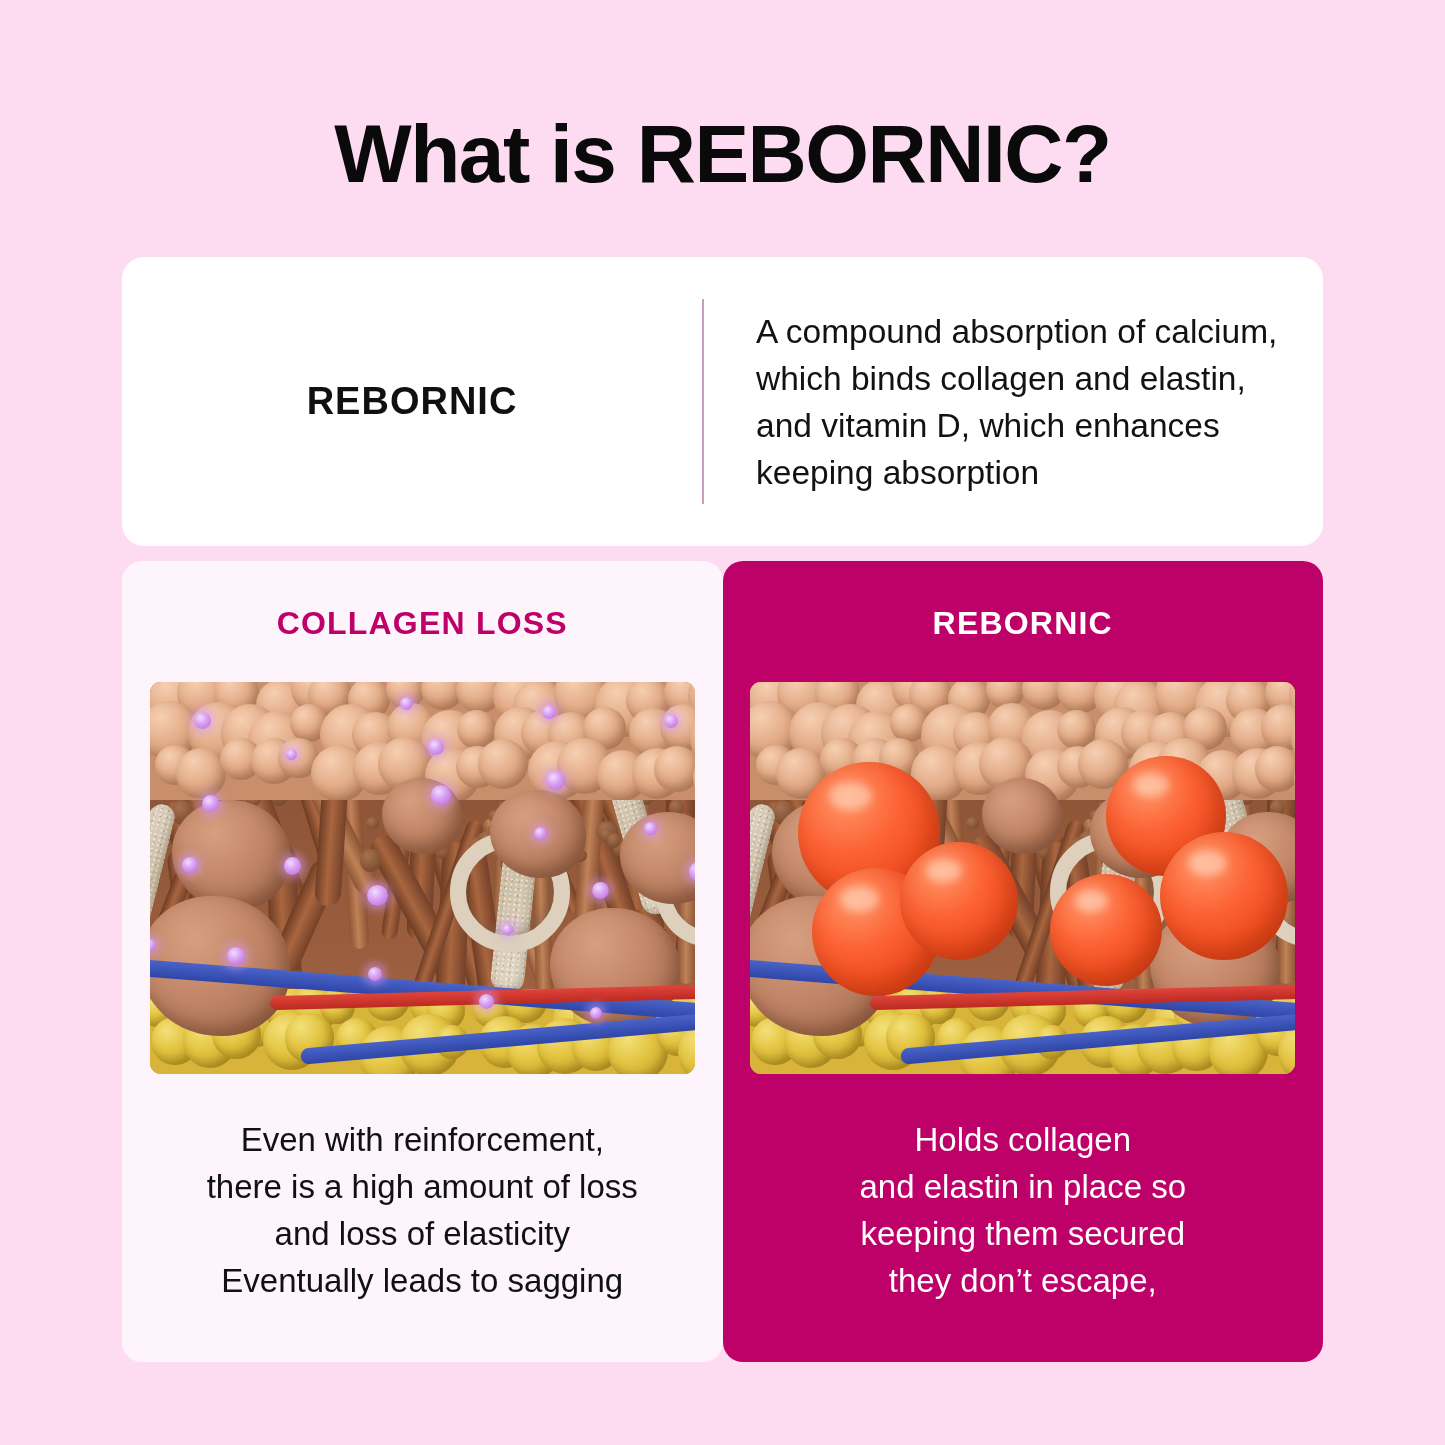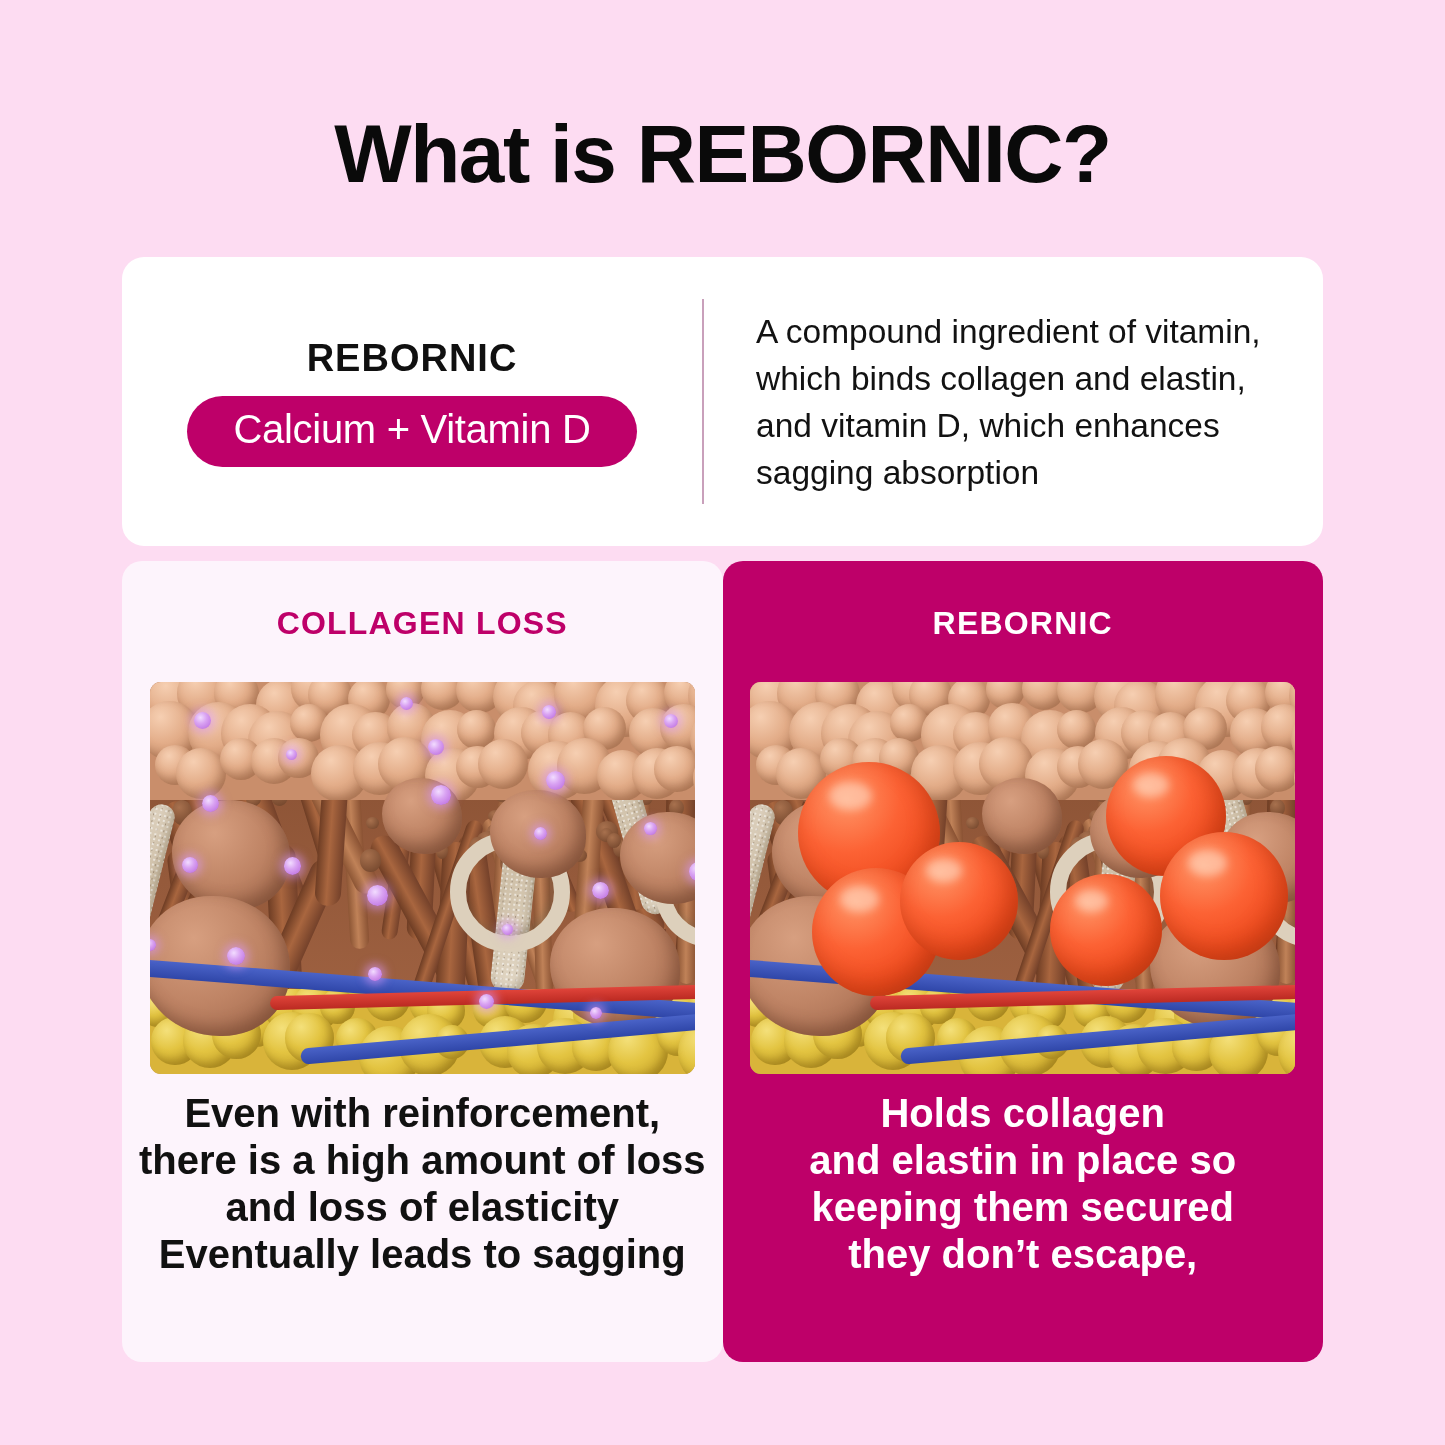--- a/index.html
+++ b/index.html
@@ -77,23 +77,23 @@
   .illus{
     margin-top:40px;
     width:545px; height:392px;
     border-radius:11px; overflow:hidden;
     position:relative;
     background:#b88a6c;
   }
   .card-gain .illus{ width:545px; }
 
   .card-caption{
-    margin-top:16px;
+    margin-top:42px;
     text-align:center;
-    font-size:40px; line-height:47px;font-weight:bold;
+    font-size:33px; line-height:47px;
   }
   .card-loss .card-caption{ color:#111111; }
   .card-gain .card-caption{ color:#ffffff; }
   .card-caption div{ white-space:nowrap; }
 
   
   .layer{ position:absolute; left:0; width:100%; }
 
   
   .fat{ bottom:0; height:150px; background:#d9b43a; overflow:hidden; }
@@ -156,30 +156,29 @@
 </style>
 </head>
 <body>
 
 <div class="page-title">What is REBORNIC?</div>
 
 <div class="info-card">
 
   <div class="info-left">
     <div class="brand-name">REBORNIC</div>
-    <div class="brand-pill">Calcium + Vitamin D</div>
   </div>
 
   <div class="divider"></div>
 
   <div class="info-desc">
-    <div>A compound ingredient of vitamin,</div>
+    <div>A compound absorption of calcium,</div>
     <div>which binds collagen and elastin,</div>
     <div>and vitamin D, which enhances</div>
-    <div>sagging absorption</div>
+    <div>keeping absorption</div>
   </div>
 </div>
 
 <div class="compare-row">
 
   <div class="compare-card card-loss">
     <div class="card-heading">COLLAGEN LOSS</div>
 
     <div class="illus" id="illusLoss">
         <div class="layer fat">

